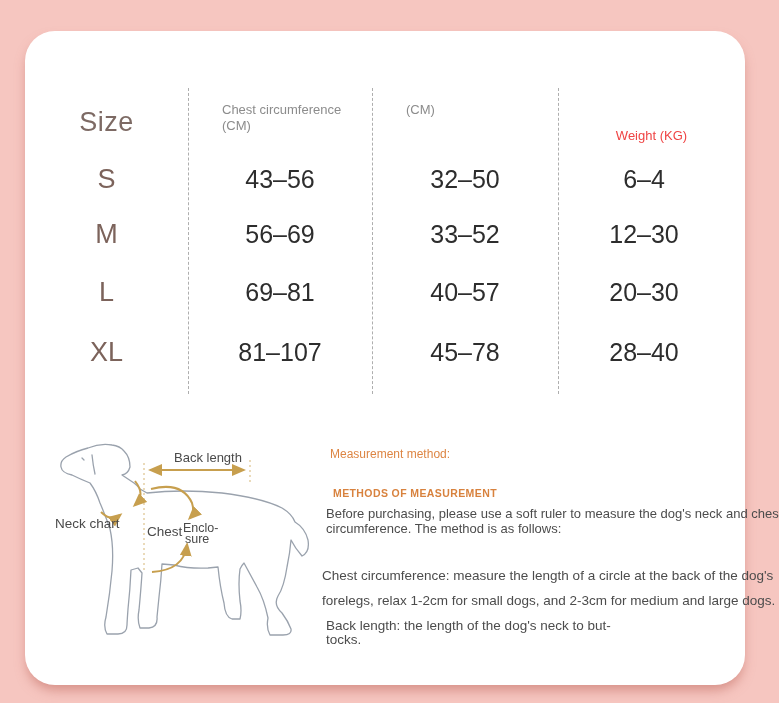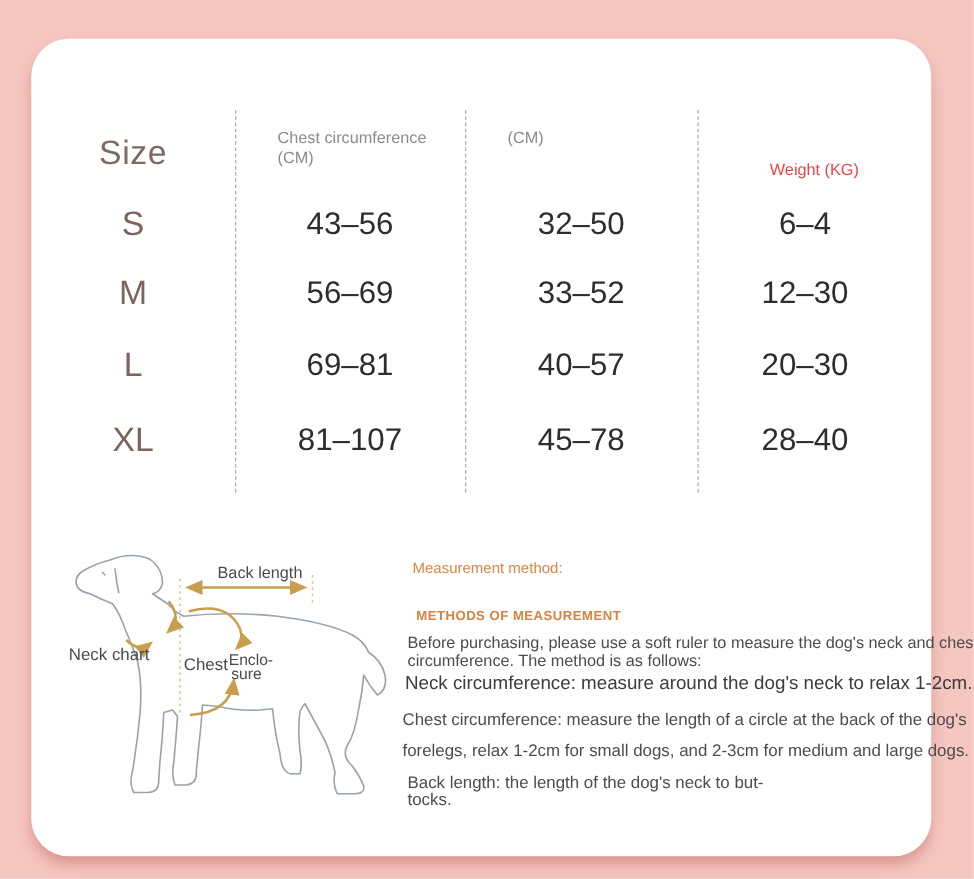--- a/index.html
+++ b/index.html
@@ -123,18 +123,17 @@
     <text class="svg-label" x="95" y="95" font-size="13.5">Chest</text>
     <text class="svg-label" x="131" y="91" font-size="12.5">Enclo-</text>
     <text class="svg-label" x="133" y="102" font-size="12.5">sure</text>
   </svg>
 
   <div class="mm-title">Measurement method:</div>
   <div class="mm-sub">METHODS OF MEASUREMENT</div>
 
   <div class="bodyline ln-intro1">Before purchasing, please use a soft ruler to measure the dog's neck and chest</div>
   <div class="bodyline ln-intro2">circumference. The method is as follows:</div>
-  <div class="bodyline ln-neck">Neck circumference: measure around the dog's neck to relax 1-2cm.</div>
   <div class="bodyline ln-chest1">Chest circumference: measure the length of a circle at the back of the dog's</div>
   <div class="bodyline ln-chest2">forelegs, relax 1-2cm for small dogs, and 2-3cm for medium and large dogs.</div>
   <div class="bodyline ln-back1">Back length: the length of the dog's neck to but-</div>
   <div class="bodyline ln-back2">tocks.</div>
 </div>
 
 </body></html>

